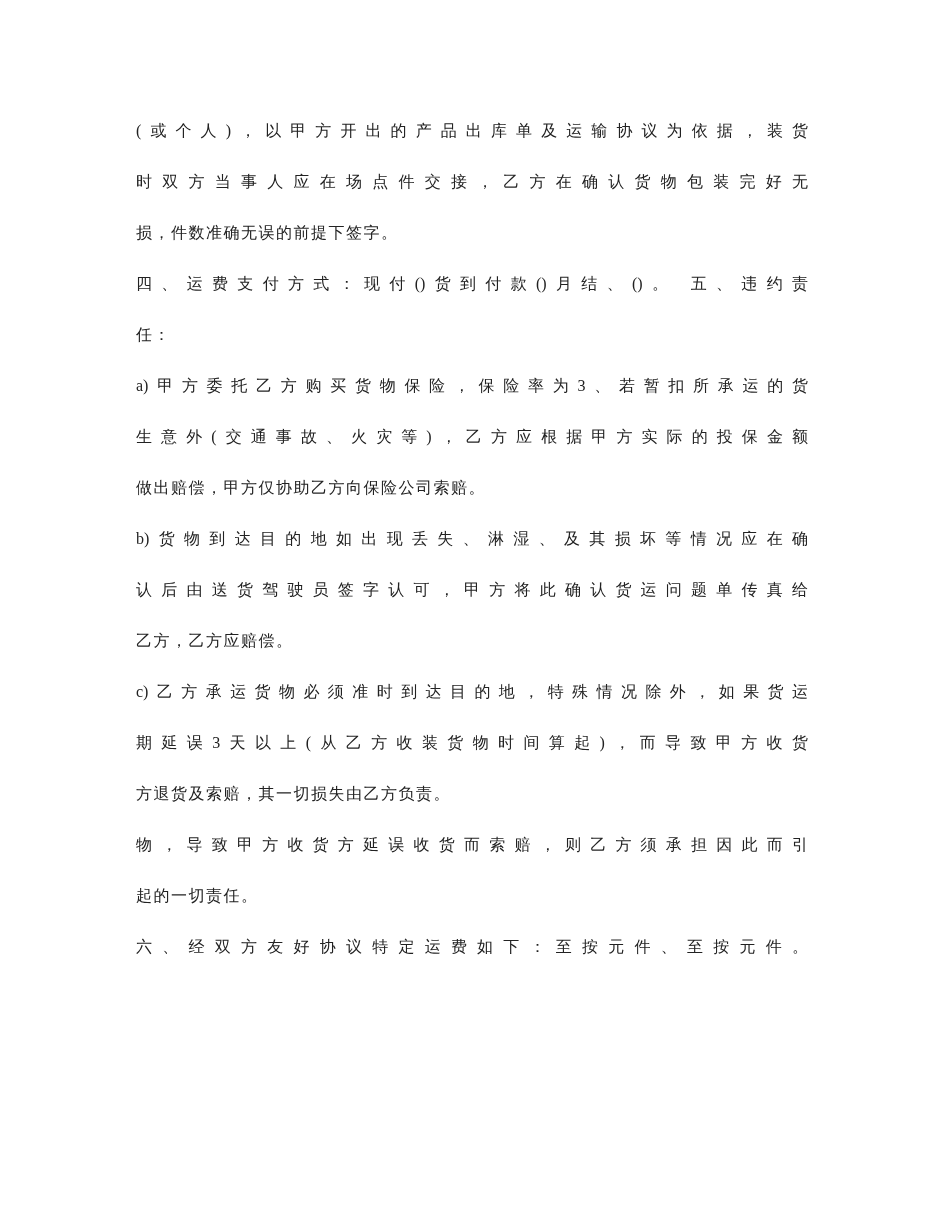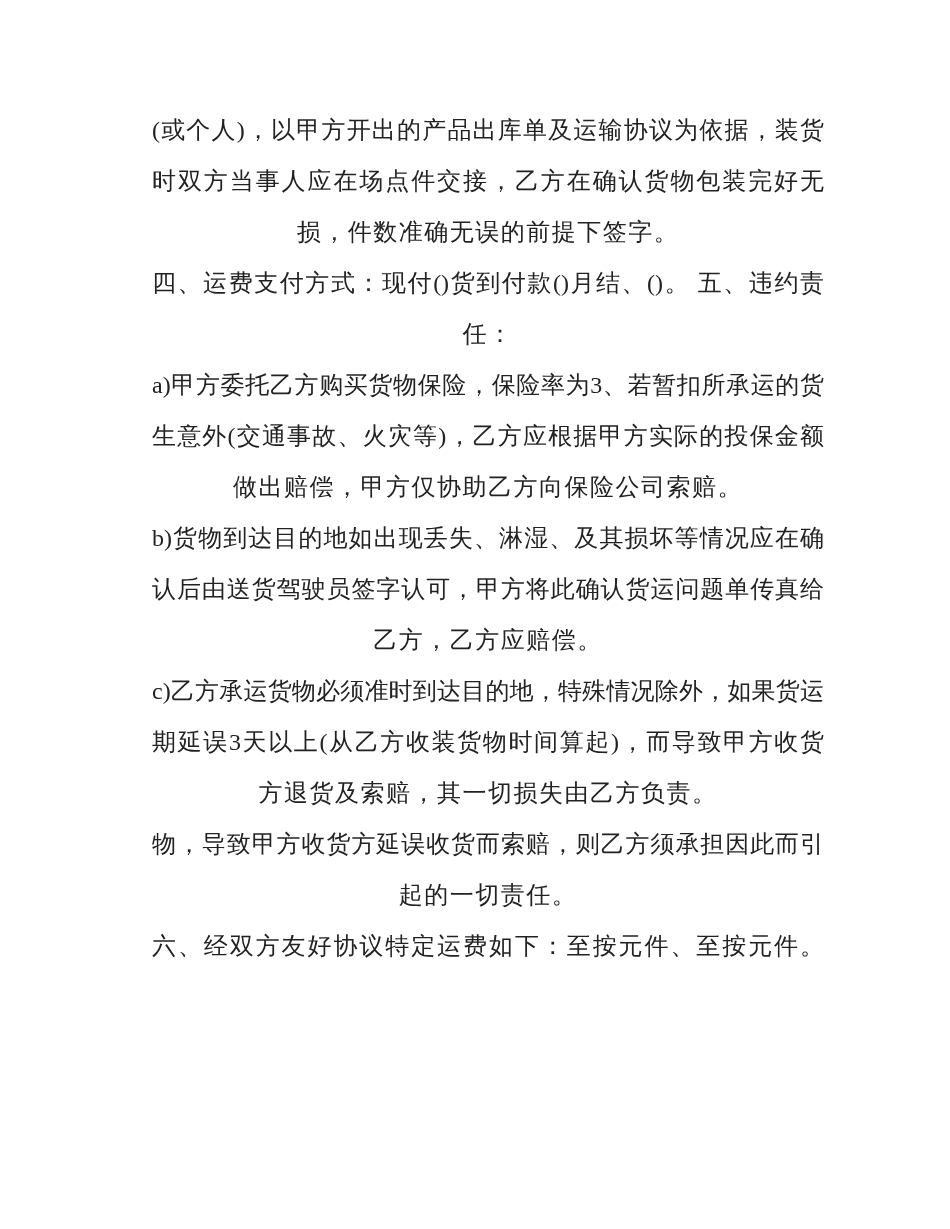--- a/index.html
+++ b/index.html
@@ -8,34 +8,34 @@
   }
   body {
     width: 950px;
     height: 1229px;
     background: #ffffff;
     position: relative;
     overflow: hidden;
   }
   .text-block {
     position: absolute;
-    left: 152px;
+    left: 136px;
     top: 105px;
     width: 672px;
     font-family: "Liberation Serif", "DejaVu Serif", serif;
-    font-size: 24px;
+    font-size: 16px;
     color: #222222;
     font-weight: 400;
   }
   .ln {
     height: 51px;
     line-height: 51px;
     white-space: pre;           
     letter-spacing: 1.5px;      
-    text-align: center;
+    text-align: left;
   }
   .ln.j {
     white-space: normal;
     letter-spacing: 0;
     text-align: justify;
     text-align-last: justify;   
     text-justify: inter-character;
   }
 </style>
 </head>

